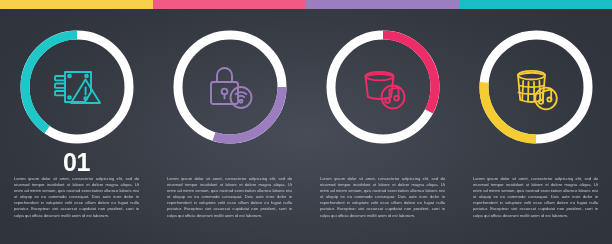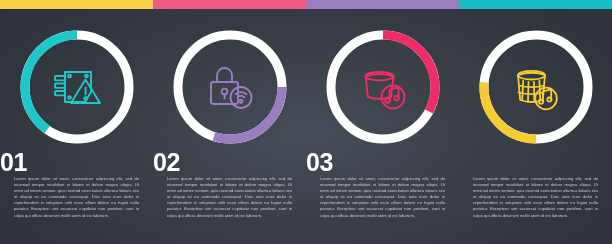--- a/index.html
+++ b/index.html
@@ -58,21 +58,21 @@
     transform:translate(-50%,-50%);
     width:62px;height:56px;
   }
   .icon svg{display:block;width:62px;height:56px;}
 
   
   .num{
     position:absolute;
     left:0;right:0;
     top:150px;
-    text-align:left;
+    text-align:center;
     font-size:25px;
     font-weight:bold;
     color:#ffffff;
     letter-spacing:-0.5px;
     line-height:1;
   }
 
   
   .desc{
     position:absolute;
@@ -140,21 +140,20 @@
               <circle cx="25.5" cy="32.5" r="2.9"></circle>
               <line x1="25.5" y1="35.2" x2="25.5" y2="39.5"></line>
               <circle cx="42" cy="38.5" r="10.5"></circle>
               <path d="M36.6 35.2 a8 8 0 0 1 10.8 0"></path>
               <path d="M38.7 38.2 a5 5 0 0 1 6.6 0"></path>
               <circle cx="42" cy="42.2" r="1.5"></circle>
             </g>
           </svg>
         </div>
       </div>
-      <div class="num">02</div>
       <div class="desc">Lorem ipsum dolor sit amet, consectetur adipiscing elit, sed do eiusmod tempor incididunt ut labore et dolore magna aliqua. Ut enim ad minim veniam, quis nostrud exercitation ullamco laboris nisi ut aliquip ex ea commodo consequat. Duis aute irure dolor in reprehenderit in voluptate velit esse cillum dolore eu fugiat nulla pariatur. Excepteur sint occaecat cupidatat non proident, sunt in culpa qui officia deserunt mollit anim id est laborum.</div>
     </div>
 
     <div class="col">
       <div class="ringwrap">
         <svg viewBox="0 0 122 122">
           <circle class="ring-base" cx="61" cy="61" r="52"></circle>
           <path class="ring-arc" id="arc2" d="M 61 9 A 52 52 0 0 1 106.9132748286642 85.41252126486631" stroke="#ee2d68"></path>
         </svg>
         <div class="icon">
@@ -163,21 +162,20 @@
               <path d="M13.5 17 q14 -4 28 0 l-2.4 21 q-11.6 4 -23.2 0 z"></path>
               <ellipse cx="27.5" cy="17.2" rx="14" ry="4.2"></ellipse>
               <circle cx="41" cy="38" r="11.5"></circle>
               <path d="M37.5 41.4 V30.6 l9 -2.2 v10.8"></path>
               <circle cx="35.6" cy="41.6" r="2.3"></circle>
               <circle cx="44.6" cy="39.3" r="2.3"></circle>
             </g>
           </svg>
         </div>
       </div>
-      <div class="num">03</div>
       <div class="desc">Lorem ipsum dolor sit amet, consectetur adipiscing elit, sed do eiusmod tempor incididunt ut labore et dolore magna aliqua. Ut enim ad minim veniam, quis nostrud exercitation ullamco laboris nisi ut aliquip ex ea commodo consequat. Duis aute irure dolor in reprehenderit in voluptate velit esse cillum dolore eu fugiat nulla pariatur. Excepteur sint occaecat cupidatat non proident, sunt in culpa qui officia deserunt mollit anim id est laborum.</div>
     </div>
 
     <div class="col">
       <div class="ringwrap">
         <svg viewBox="0 0 122 122">
           <circle class="ring-base" cx="61" cy="61" r="52"></circle>
           <path class="ring-arc" id="arc3" d="M 61 113 A 52 52 0 0 1 9.197875699229229 56.467901377121784" stroke="#f5cd33"></path>
         </svg>
         <div class="icon">

